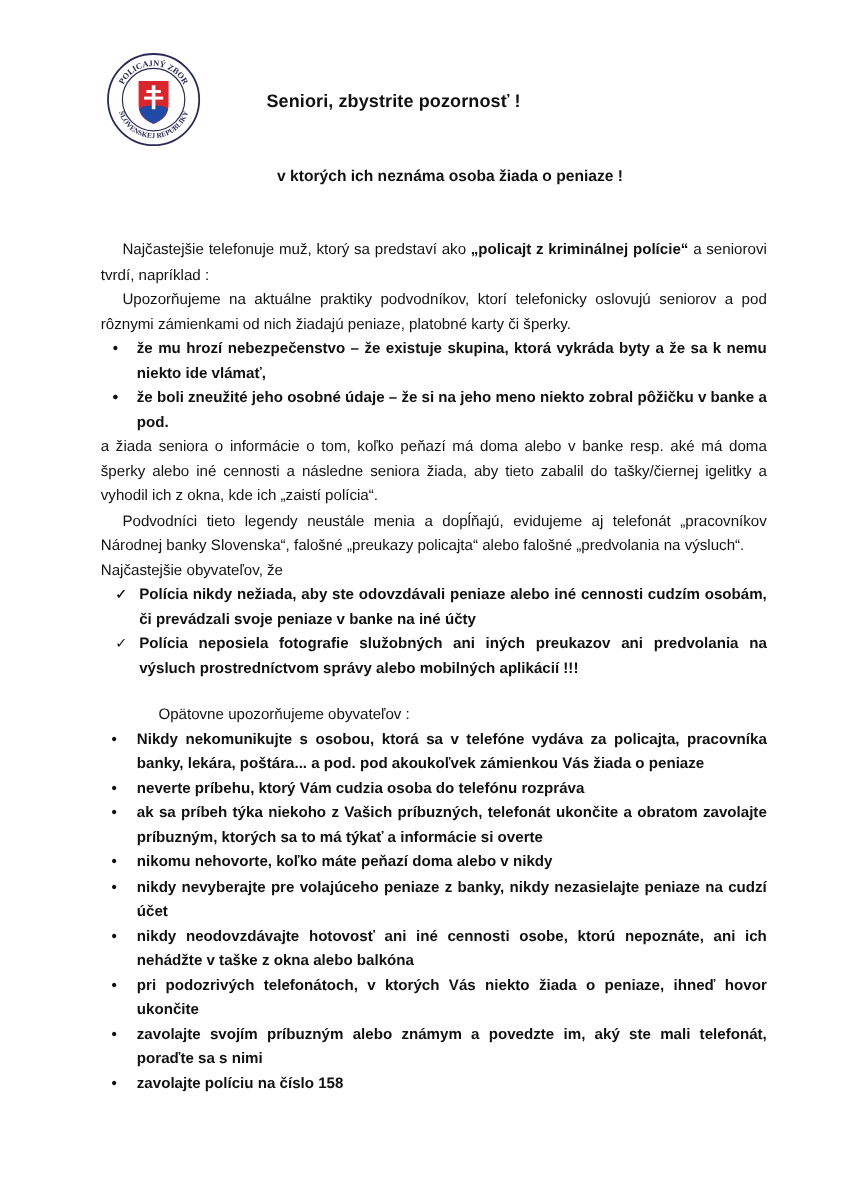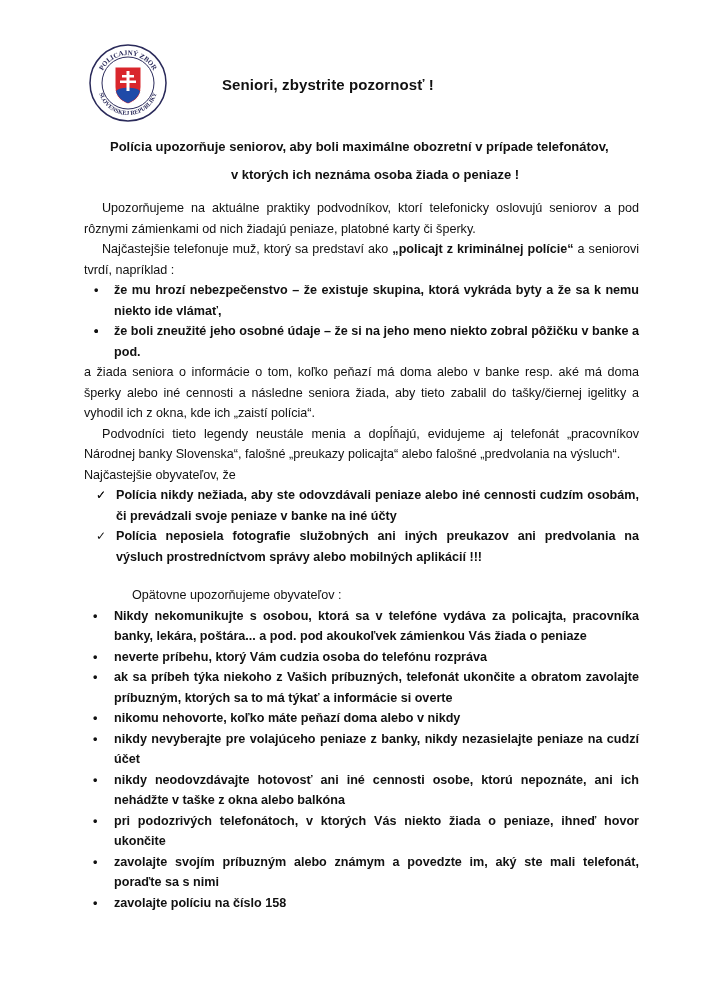--- a/index.html
+++ b/index.html
@@ -47,29 +47,28 @@
     <path d="M27 24 H53 V44 C53 54 47 58 40 61 C33 58 27 54 27 44 Z" fill="#d9262c" stroke="#fff" stroke-width="1"></path>
     <path d="M28 48 C32 44 36 46 40 44 C44 46 48 44 52 48 C50 55 45 58 40 60 C35 58 30 55 28 48 Z" fill="#1f4aa8"></path>
     <rect x="38.5" y="28" width="3" height="20" fill="#fff"></rect>
     <rect x="34" y="32" width="12" height="2.5" fill="#fff"></rect>
     <rect x="32" y="37.5" width="16" height="2.5" fill="#fff"></rect>
   </svg>
 
   <div class="title">Seniori, zbystrite pozornosť !</div>
 
   <div class="intro">
-    <span class="l1">Polícia upozorňuje seniorov, aby boli maximálne obozretní v prípade  telefonátov,</span>
     <span class="l2">v ktorých ich neznáma osoba žiada o peniaze !</span>
   </div>
 
   <div class="body">
-    <p class="ind">Upozorňujeme na aktuálne praktiky podvodníkov, ktorí telefonicky oslovujú seniorov a pod rôznymi zámienkami od nich žiadajú peniaze, platobné karty či šperky.</p>
     <p class="ind">
       <span>Najčastejšie telefonuje muž, ktorý sa predstaví ako </span><span class="b">„policajt z kriminálnej polície“</span><span> a seniorovi tvrdí, napríklad :</span>
     </p>
+    <p class="ind">Upozorňujeme na aktuálne praktiky podvodníkov, ktorí telefonicky oslovujú seniorov a pod rôznymi zámienkami od nich žiadajú peniaze, platobné karty či šperky.</p>
 
     <ul class="scam">
       <li class="b"><span class="mark">•</span><span>že mu hrozí nebezpečenstvo – že existuje skupina, ktorá vykráda byty a že sa k nemu niekto ide vlámať,</span></li>
       <li class="b"><span class="mark">•</span></li>
       <li class="b"><span class="mark">•</span><span>že boli zneužité jeho osobné údaje – že si na jeho meno niekto zobral pôžičku v banke a pod.</span></li>
     </ul>
 
     <p>a žiada seniora o informácie o tom, koľko peňazí má doma alebo  v banke resp. aké má doma šperky alebo iné cennosti a následne seniora žiada, aby tieto zabalil do tašky/čiernej igelitky a vyhodil ich z okna, kde ich „zaistí polícia“.</p>
     <p class="ind">Podvodníci tieto legendy neustále menia a dopĺňajú, evidujeme aj telefonát „pracovníkov Národnej banky Slovenska“, falošné „preukazy policajta“ alebo falošné „predvolania na výsluch“.</p>
     <p>Najčastejšie obyvateľov, že</p>

